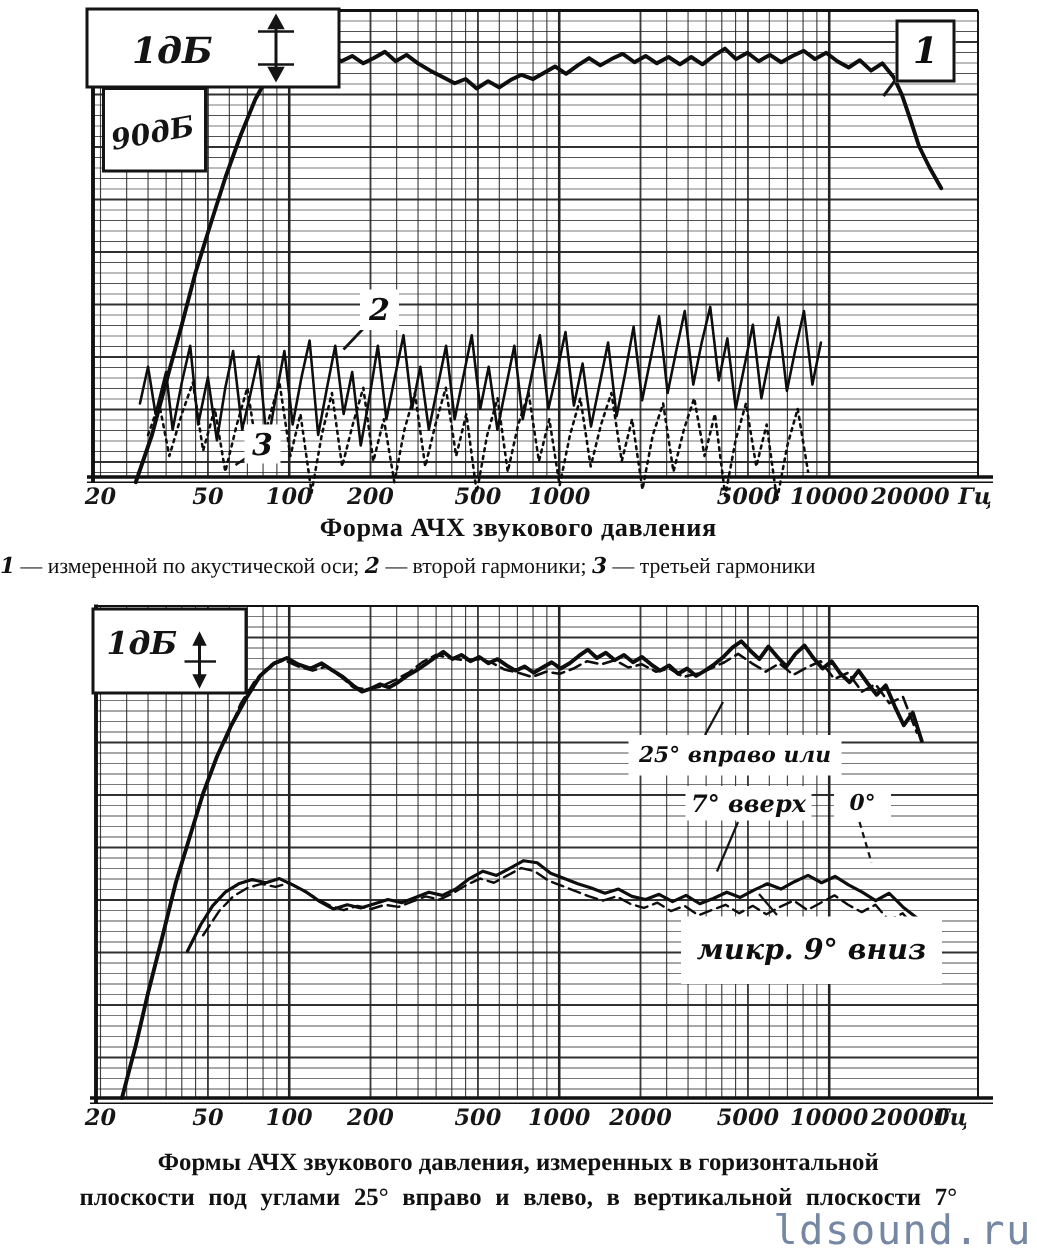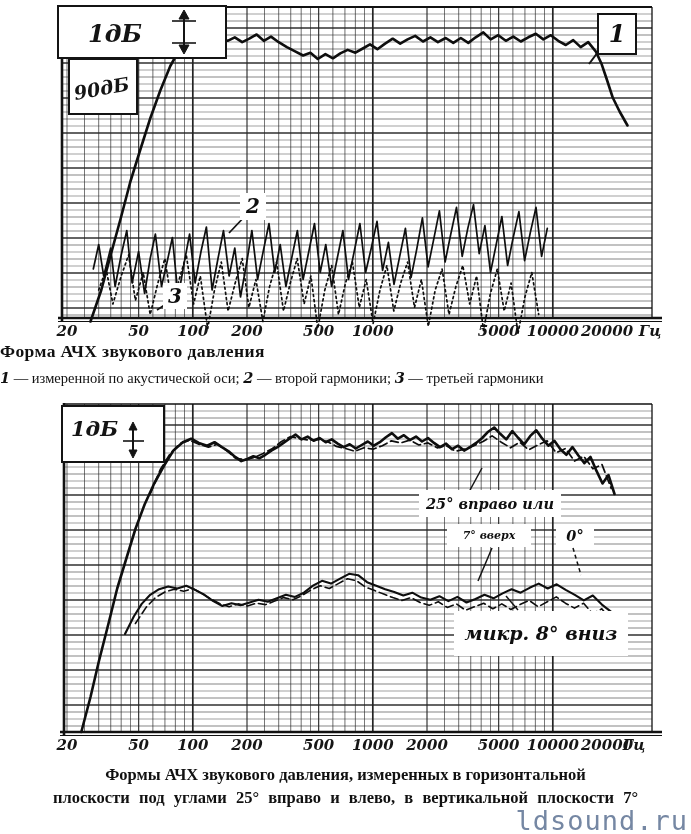--- a/index.html
+++ b/index.html
@@ -1,21 +1,21 @@
 <!DOCTYPE html>
 <html><head>
 <meta charset="utf-8">
 <style>
   html,body{margin:0;padding:0;background:#fff;}
   .page{position:relative;width:691px;height:834px;background:#fff;overflow:hidden;
         font-family:"Liberation Serif",serif;color:#111;}
   svg text.tick{font-family:"DejaVu Serif",serif;font-style:italic;font-weight:bold;font-size:15px;fill:#161616;}
   svg text.unit{font-family:"DejaVu Serif",serif;font-style:italic;font-weight:bold;font-size:15px;fill:#161616;}
   svg text.scale{font-family:"DejaVu Serif",serif;font-style:italic;font-weight:bold;fill:#141414;}
-  .cap1{position:absolute;left:0;top:341px;width:691px;
+  .cap1{position:absolute;left:0;top:341px;width:691px;text-align:center;
         font-size:17.5px;font-weight:bold;letter-spacing:.4px;}
   .leg{position:absolute;left:0;top:369px;width:691px;text-align:left;font-size:14.5px;}
   .leg .n{font-style:italic;font-weight:bold;font-family:"DejaVu Serif",serif;}
   .cap2{position:absolute;left:0;top:763px;width:691px;text-align:center;
         font-size:16.5px;font-weight:bold;line-height:23px;}
   .cap2 .l2{word-spacing:5px;}
   .ann{position:absolute;background:#fff;color:#0f0f0f;text-align:center;
        font-family:"DejaVu Serif",serif;font-style:italic;font-weight:bold;}
   .wm{position:absolute;right:3px;top:805px;font-family:"DejaVu Sans Mono",monospace;
       font-size:27px;letter-spacing:1px;}
@@ -267,23 +267,23 @@
       <line x1="573" y1="548" x2="581" y2="575" stroke-width="1.5" stroke-dasharray="4 3"></line>
       <line x1="518" y1="610" x2="506" y2="596" stroke-width="1.5"></line>
     </g>
   </svg>
 
   <div class="ann" style="left:597px;top:13px;width:36px;height:38px;font-size:24px;line-height:38px;border:2px solid #141414;">1</div>
   <div class="ann" style="left:240px;top:193px;width:26px;height:27px;font-size:20px;line-height:27px;">2</div>
   <div class="ann" style="left:163px;top:283px;width:24px;height:26px;font-size:20px;line-height:26px;">3</div>
 
   <div class="ann" style="left:419px;top:490px;width:142px;height:27px;font-size:14.5px;line-height:27px;">25° вправо или влево</div>
-  <div class="ann" style="left:447px;top:524px;width:84px;height:23px;font-size:11px;line-height:23px;">7° вверх</div>
+  <div class="ann" style="left:457px;top:524px;width:84px;height:23px;font-size:16px;line-height:23px;">7° вверх</div>
   <div class="ann" style="left:556px;top:524px;width:38px;height:23px;font-size:14.5px;line-height:23px;">0°</div>
-  <div class="ann" style="left:454px;top:611px;width:174px;height:45px;font-size:19px;line-height:45px;">микр. 8° вниз</div>
+  <div class="ann" style="left:454px;top:611px;width:174px;height:45px;font-size:19px;line-height:45px;">микр. 9° вниз</div>
 
   <div class="cap1">Форма АЧХ звукового давления</div>
 
   <div class="leg"><span class="n">1</span><span> — измеренной по акустической оси; </span><span class="n">2</span><span> — второй гармоники; </span><span class="n">3</span><span> — третьей гармоники</span></div>
 
   <div class="cap2">
     <div>Формы АЧХ звукового давления, измеренных в горизонтальной</div>
     <div class="l2">плоскости под углами 25° вправо и влево, в вертикальной плоскости 7°</div>
   </div>
 

